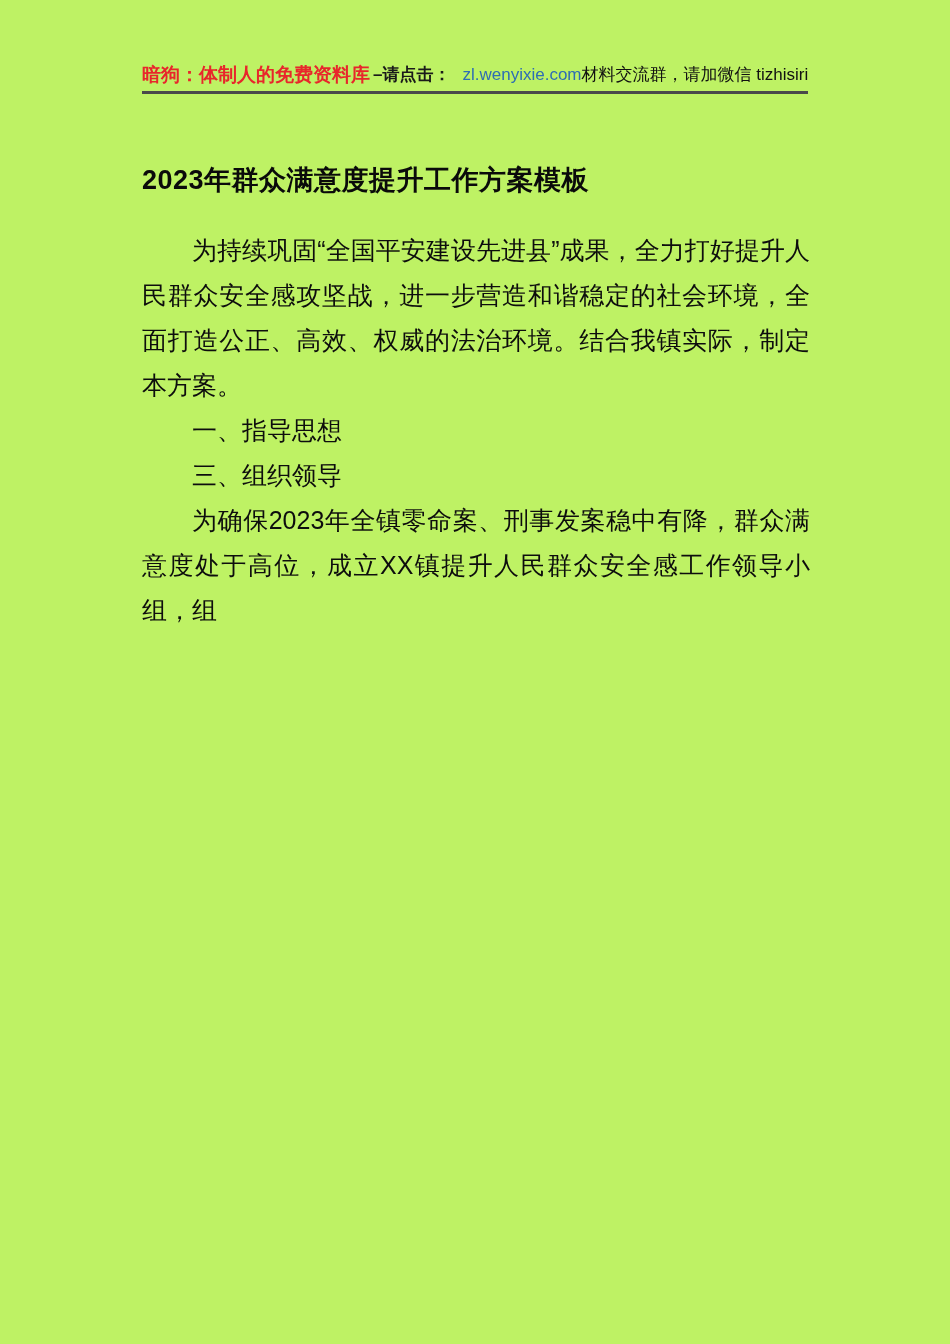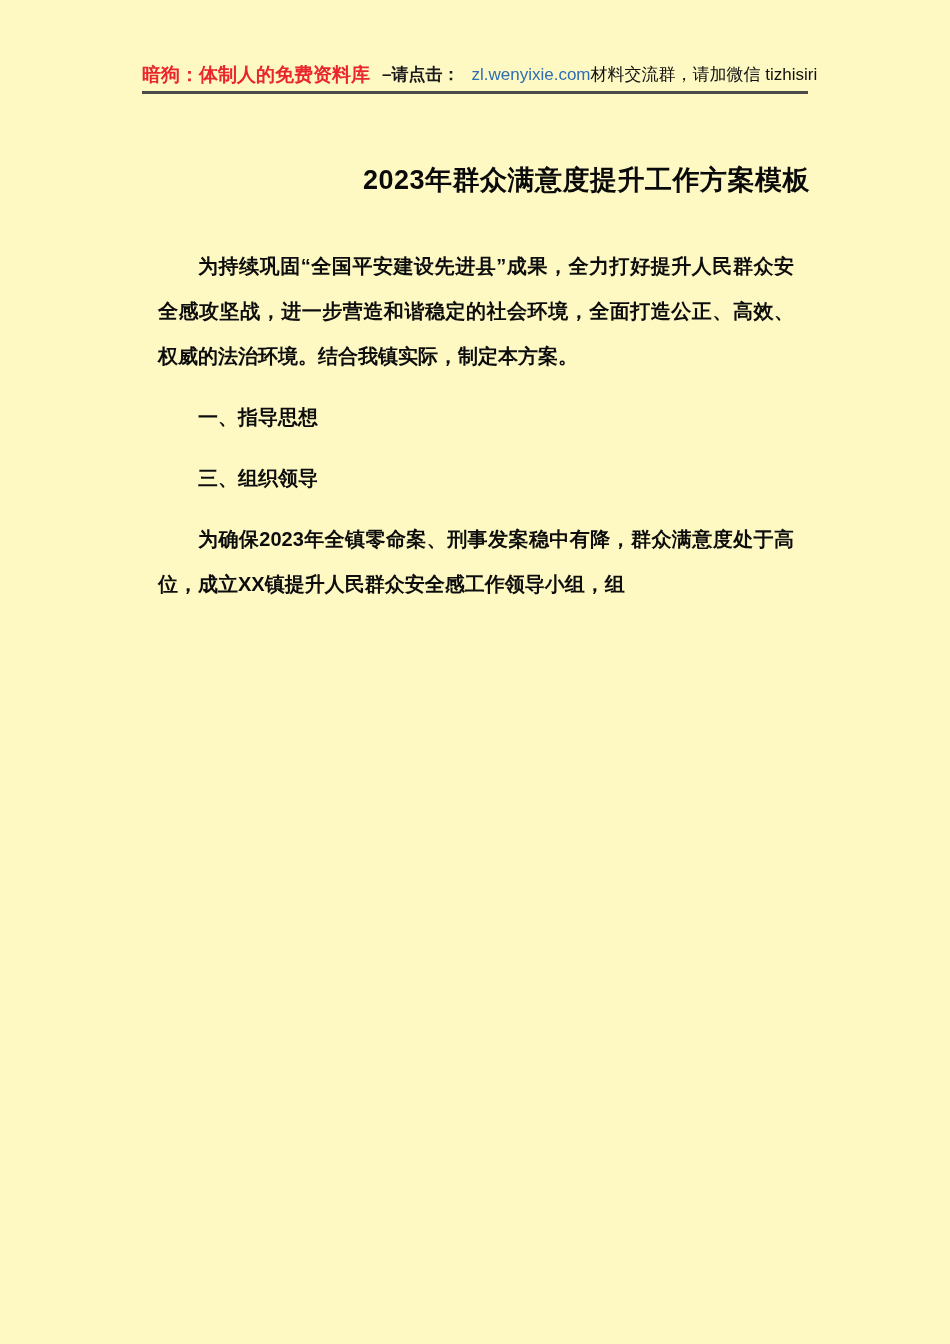--- a/index.html
+++ b/index.html
@@ -11,21 +11,21 @@
     height: 1344px;
     background: #ffffff;
     font-family: "Liberation Sans", "DejaVu Sans", sans-serif;
     overflow: hidden;
   }
 
   .page {
     position: relative;
     width: 950px;
     height: 1344px;
-    background: #fef9c3;
+    background: #bef264;
   }
 
   
   .header-banner {
     position: absolute;
     left: 142px;
     top: 58px;
     width: 666px;
     height: 36px;
     display: flex;
@@ -37,64 +37,64 @@
   .hdr-red {
     color: #e8262b;
     font-size: 19px;
     font-weight: bold;
     letter-spacing: 0px;
   }
   .hdr-black {
     color: #1a1a1a;
     font-size: 17px;
     font-weight: bold;
-    margin-left: 12px;
+    margin-left: 3px;
   }
   .hdr-link {
     color: #2e6db4;
     font-size: 17px;
     font-weight: normal;
     margin-left: 12px;
   }
   .hdr-tail {
     color: #111111;
     font-size: 17px;
     font-weight: normal;
   }
 
   
   .doc-title {
     position: absolute;
     left: 142px;
     top: 162px;
     width: 668px;
-    text-align: right;
+    text-align: left;
     font-size: 27px;
     font-weight: bold;
     color: #0a0a0a;
     letter-spacing: 0.5px;
   }
 
   .doc-body {
     position: absolute;
     left: 142px;
     top: 228px;
     width: 668px;
   }
 
   .para {
-    font-size: 20px;
+    font-size: 25px;
     line-height: 45px;
     color: #0d0d0d;
     text-align: justify;
     text-align-last: left;
     text-justify: inter-character;
-    margin: 16px;
+    margin: 0;
     text-indent: 2em;
-    font-weight: bold;
+    font-weight: normal;
   }
 
   .para.heading {
     text-indent: 2em;
   }
 </style>
 </head>
 <body>
 
 <div class="page">

